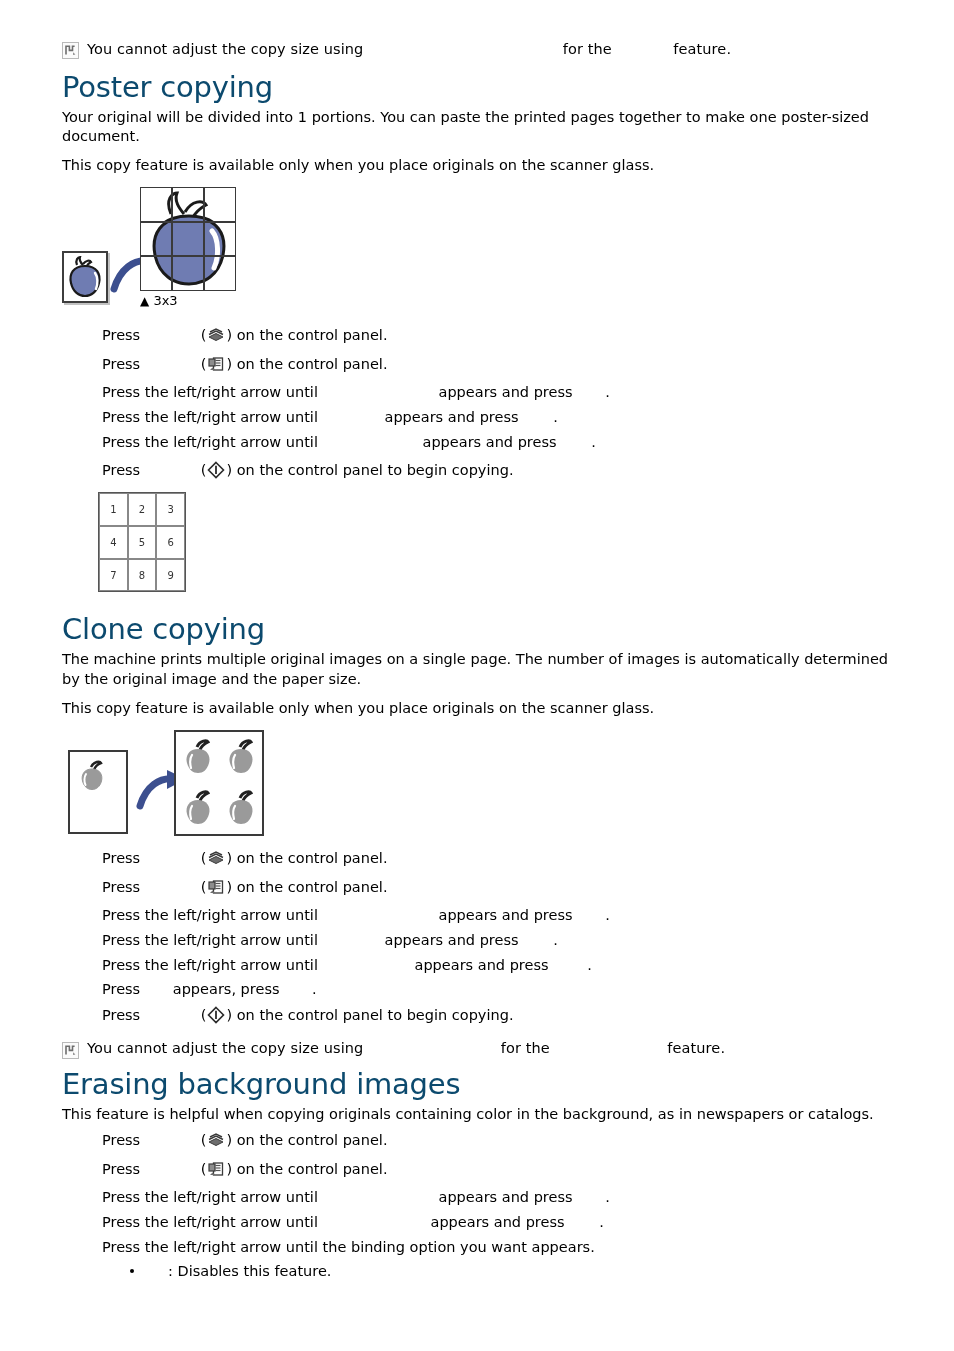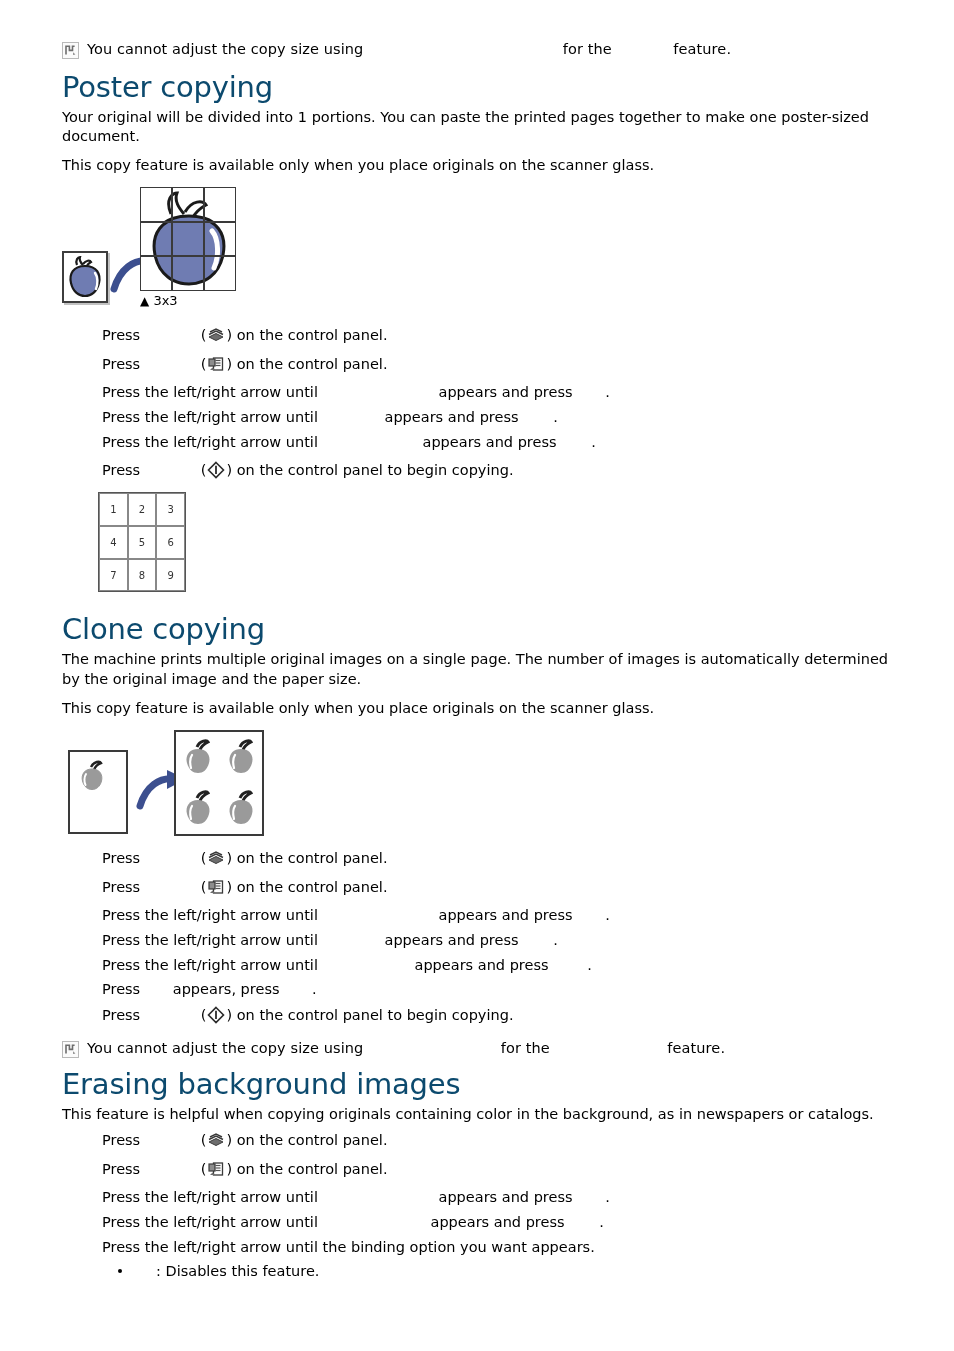--- a/index.html
+++ b/index.html
@@ -19,21 +19,21 @@
     position: relative;
     width: 954px;
     height: 1351px;
     padding: 0;
     box-sizing: border-box;
   }
 
   
   .note {
     display: flex;
-    align-items: flex-start;
+    align-items: center;
     gap: 8px;
     padding: 0 0 0 62px;
     font-size: 14.5px;
     line-height: 1.35;
   }
   .note-icon {
     flex: 0 0 auto;
     width: 17px;
     height: 17px;
     margin-top: 2px;
@@ -180,21 +180,21 @@
     align-items: center;
     justify-content: center;
     font-size: 10px;
     color: #333;
     background: #fff;
   }
 
   
   ul.bullets {
     list-style: none;
-    margin: 6px 0 0 0;
+    margin: 6px 0 0 12px;
     padding: 0;
   }
   ul.bullets li {
     font-size: 14.5px;
     line-height: 1.3;
     padding: 0 0 0 118px;
     margin-bottom: 10px;
     position: relative;
     white-space: nowrap;
   }

